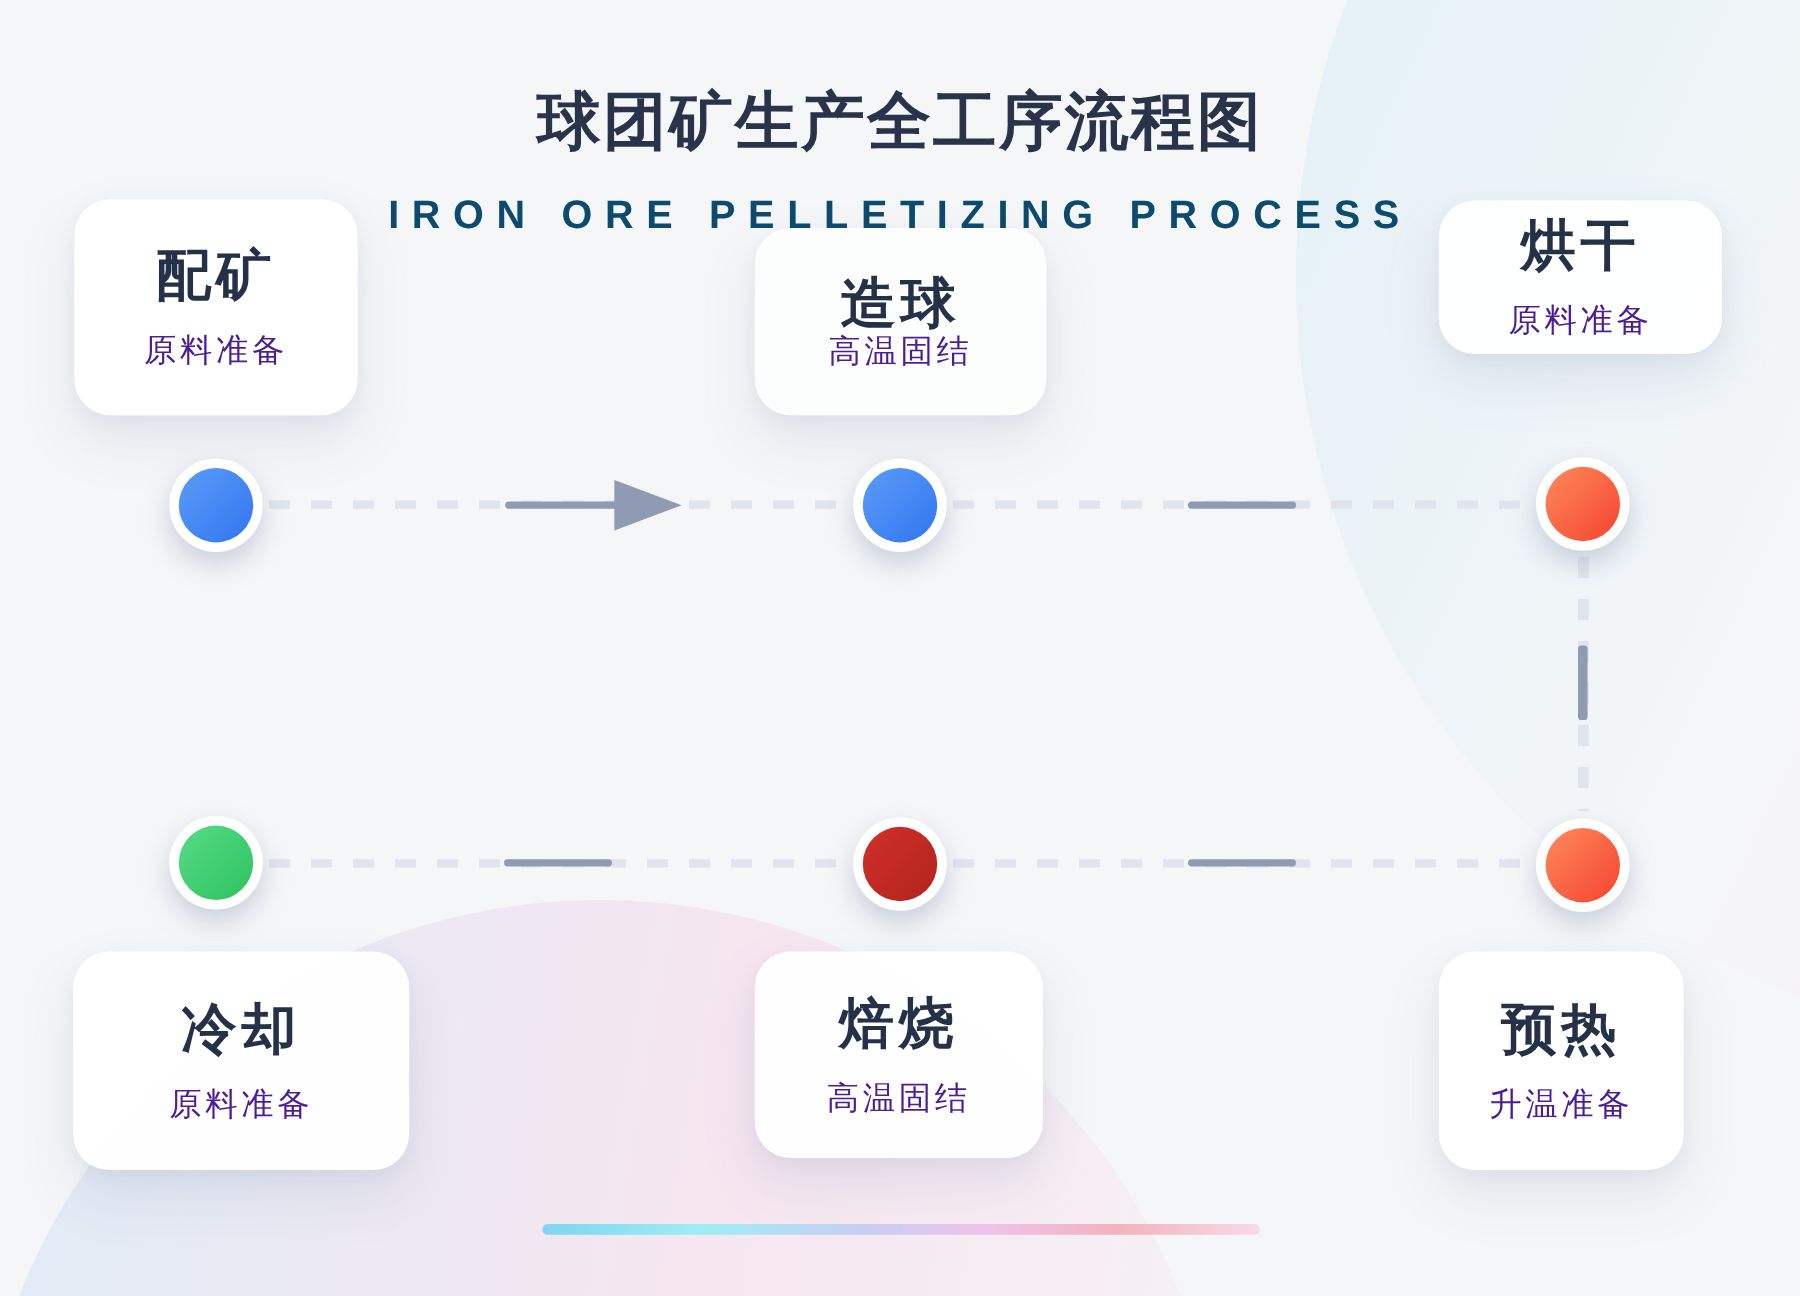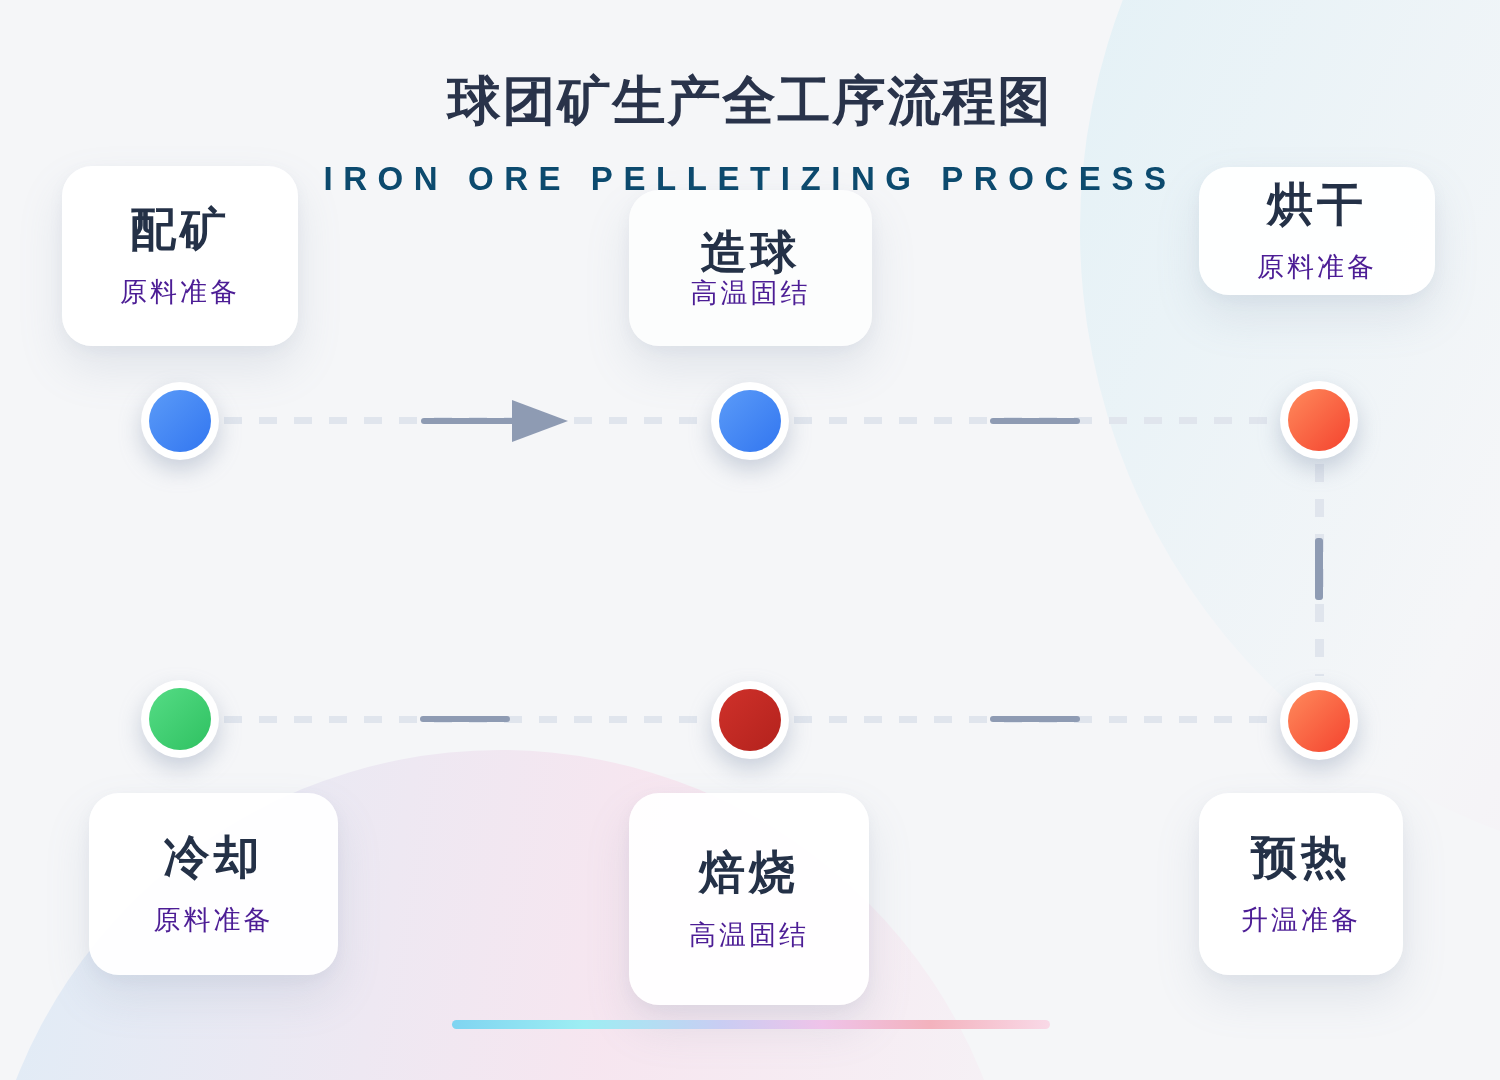--- a/index.html
+++ b/index.html
@@ -39,22 +39,22 @@
   .card-title{
     font-family:"Liberation Serif","DejaVu Serif",serif;
     font-size:46px;font-weight:700;color:#243147;letter-spacing:4px;line-height:1;
   }
   .card-subtitle{
     font-size:27px;color:#4c1d95;letter-spacing:3px;line-height:1;
   }
   .card-tl{left:62px;top:166px;width:236px;height:180px;}
   .card-tc{left:629px;top:190px;width:243px;height:156px;gap:4px;}
   .card-tr{left:1199px;top:167px;width:236px;height:128px;}
-  .card-bl{left:61px;top:793px;width:249px;height:182px;margin-left:28px;}
-  .card-bc{left:629px;top:793px;width:240px;height:212px;align-items:center;}
+  .card-bl{left:61px;top:793px;width:280px;height:182px;}
+  .card-bc{left:629px;top:793px;width:240px;height:172px;align-items:center;}
   .card-br{left:1199px;top:793px;width:204px;height:182px;}
   
   .dot{
     position:absolute;z-index:3;width:78px;height:78px;border-radius:50%;
     background:#ffffff;
     box-shadow:0 10px 22px rgba(135,150,175,0.40);
     display:flex;align-items:center;justify-content:center;
   }
   .dot-inner{width:62px;height:62px;border-radius:50%;display:block;}
   .dot-blue  {background:linear-gradient(135deg,#5b9bf8 0%,#3276f0 100%);}

